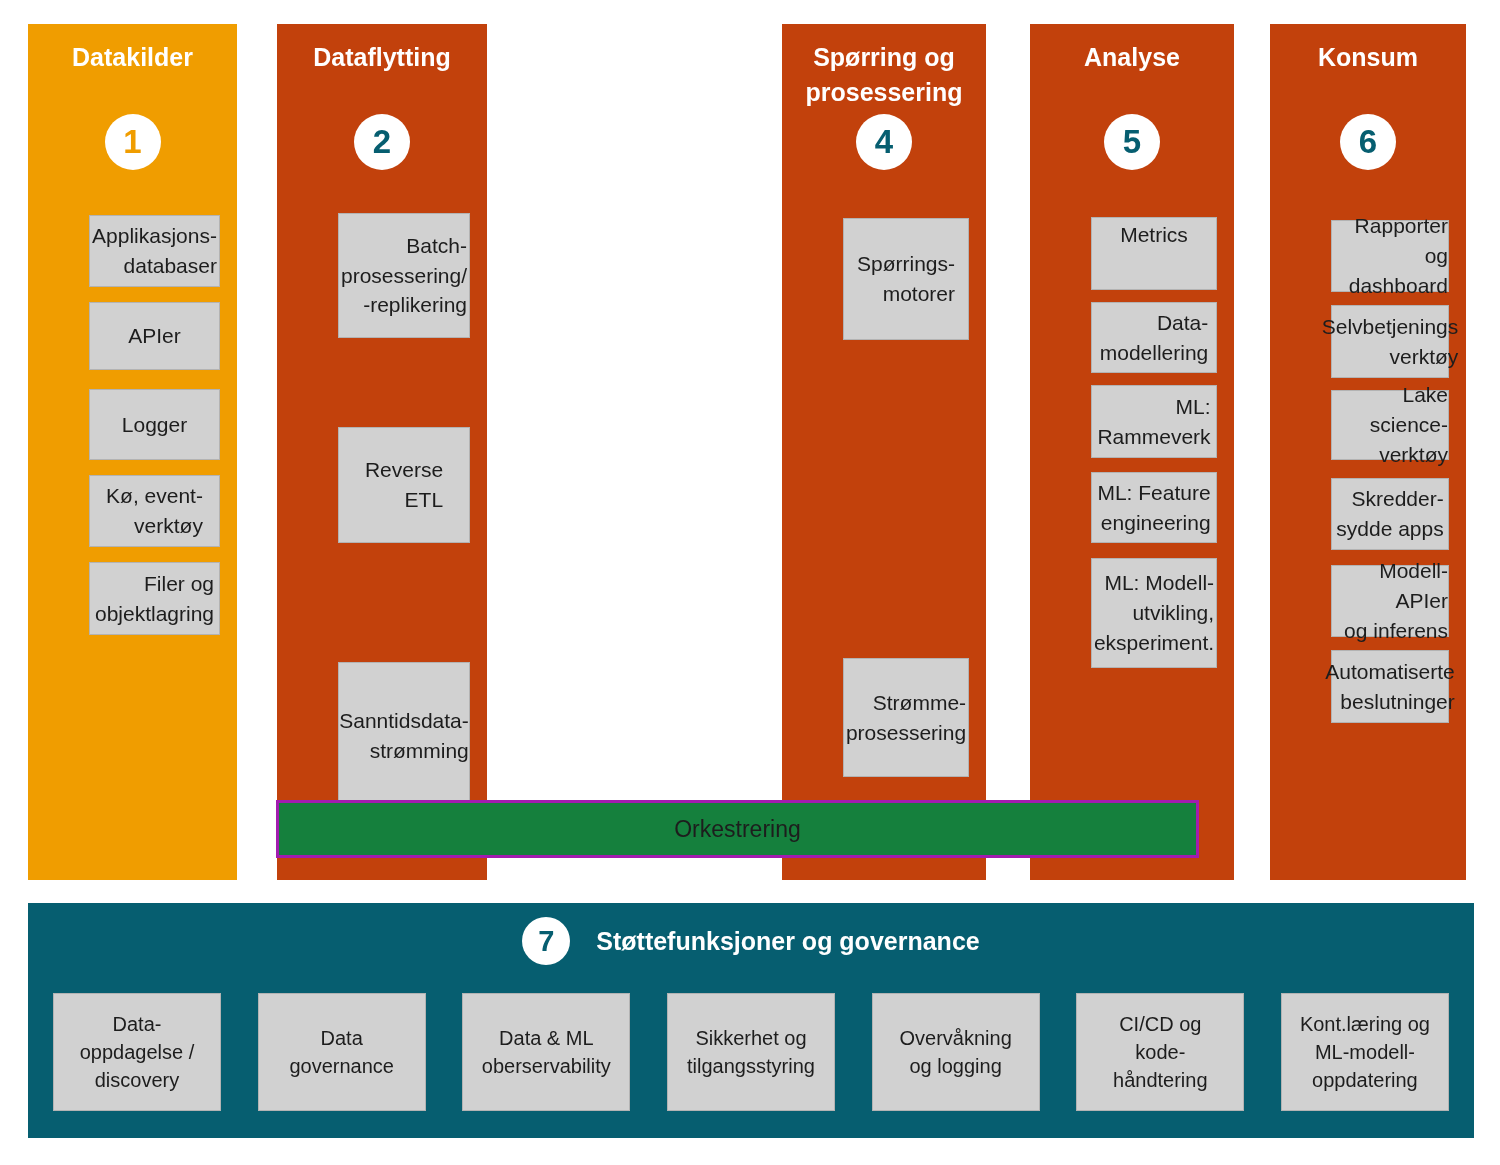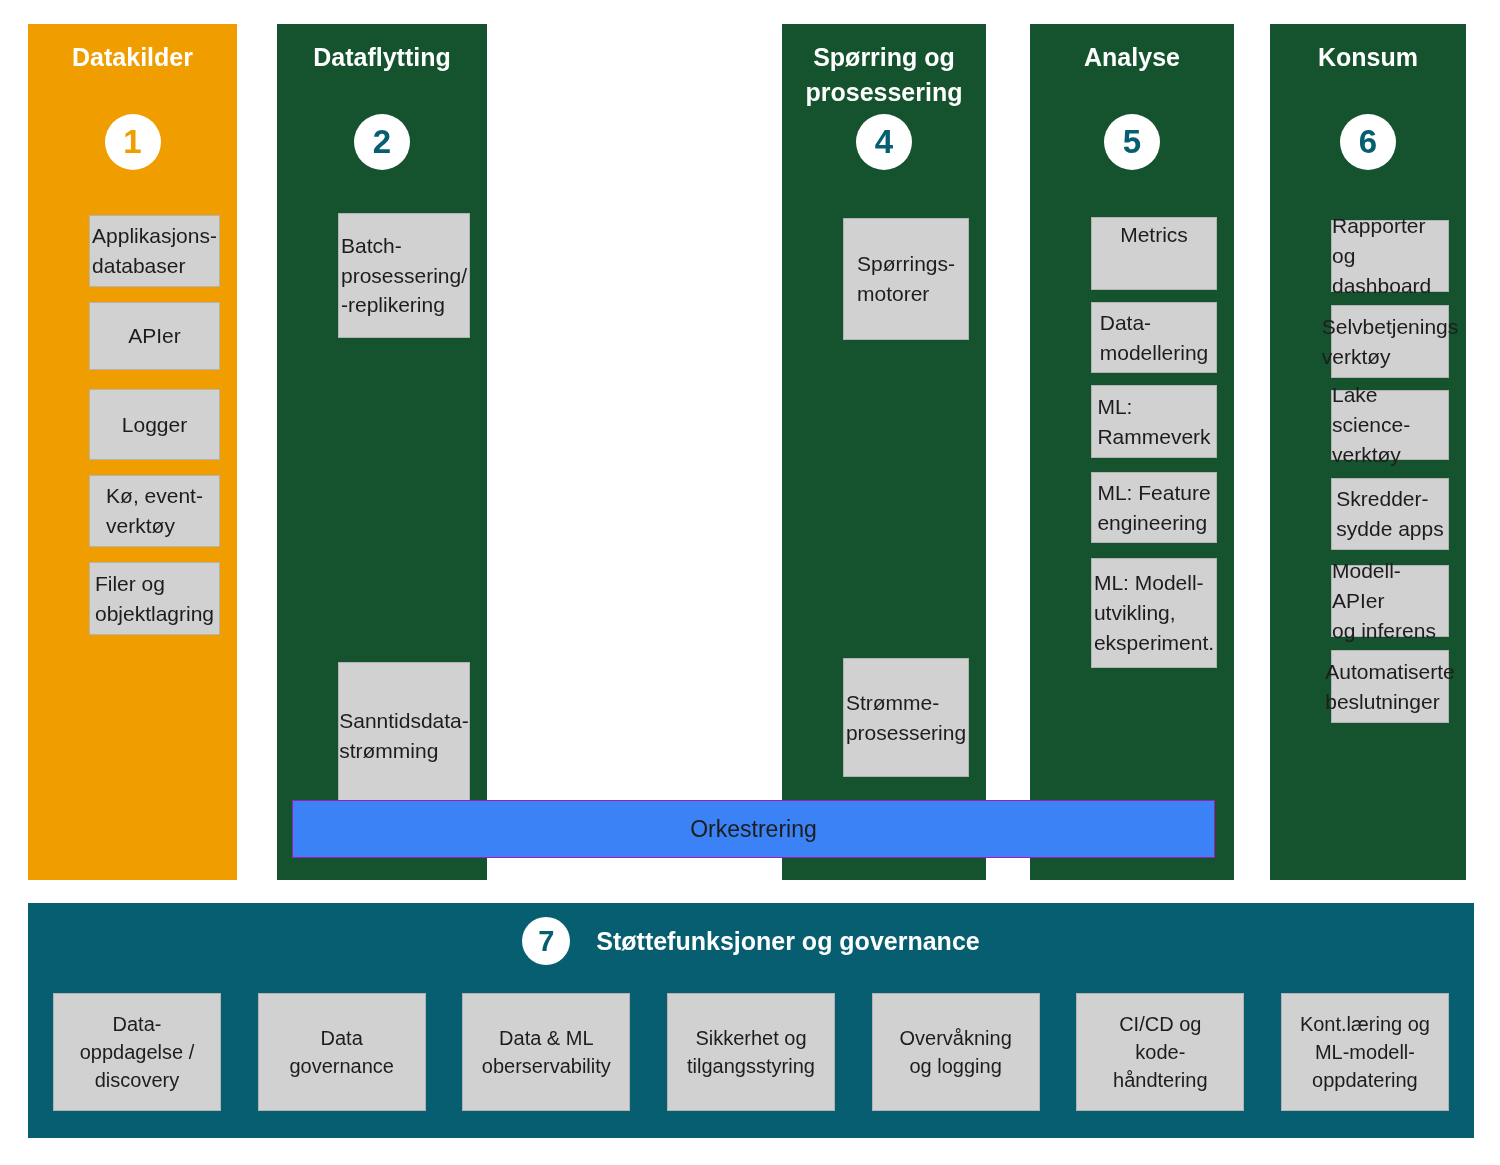--- a/index.html
+++ b/index.html
@@ -1,42 +1,42 @@
 <!DOCTYPE html>
 <html><head>
 <meta charset="utf-8">
 <style>
   html,body{margin:0;padding:0;background:#ffffff;}
   #canvas{
     position:relative;width:1500px;height:1165px;background:#ffffff;overflow:hidden;
     font-family:"Liberation Sans","DejaVu Sans",sans-serif;
   }
-  .col{position:absolute;top:24px;height:856px;background:#14532d;}
+  .col{position:absolute;top:24px;height:856px;background:#c2410c;}
   .col.orange{background:#F09D00;}
   .col-title{
     position:absolute;top:16px;left:6px;right:6px;text-align:center;color:#ffffff;
     font-weight:bold;font-size:25px;line-height:35px;white-space:pre-line;
   }
   .badge{
     position:absolute;top:90px;left:50%;transform:translateX(-50%);
     width:56px;height:56px;border-radius:50%;background:#ffffff;
     display:flex;align-items:center;justify-content:center;
     font-weight:bold;font-size:33px;color:#065E70;
   }
   .col.orange .badge{color:#F09D00;}
   .box{
     position:absolute;left:17px;right:17px;background:#D1D1D1;border:1px solid #b3b3b3;
     color:#1d1d1d;font-size:21px;line-height:1.42;box-sizing:border-box;
-    display:flex;align-items:center;justify-content:center;text-align:left;white-space:pre-line;margin-left:44px;
+    display:flex;align-items:center;justify-content:center;text-align:right;white-space:pre-line;margin-left:44px;
   }
   .box.sm{font-size:19px;}
   .box.topalign{align-items:flex-start;padding-top:2px;}
   .orch{
-    position:absolute;left:292px;top:800px;width:923px;height:58px;
-    background:#3b82f6;border:1px solid #a21caf;box-sizing:border-box;
+    position:absolute;left:276px;top:800px;width:923px;height:58px;
+    background:#15803d;border:3px solid #a21caf;box-sizing:border-box;
     display:flex;align-items:center;justify-content:center;
     font-size:23px;color:#1d1d1d;
   }
   .gov{position:absolute;left:28px;top:903px;width:1446px;height:235px;background:#065E70;}
   .gov-header{
     position:absolute;top:14px;left:0;right:0;
     display:flex;align-items:center;justify-content:center;gap:26px;
     color:#ffffff;font-weight:bold;font-size:25px;
   }
   .gov-badge{
@@ -74,20 +74,22 @@
   </div>
 
   <div class="col" style="left:277px;width:210px;">
     <div class="col-title">Dataflytting</div>
     <div class="badge">
       <span>2</span>
     </div>
     <div class="box" style="top:189px;height:125px;">Batch-
 prosessering/
 -replikering</div>
+    <div class="box" style="top:403px;height:116px;">Reverse
+ETL</div>
     <div class="box" style="top:638px;height:148px;">Sanntidsdata-
 strømming</div>
   </div>
 
 
   <div class="col" style="left:782px;width:204px;">
     <div class="col-title">Spørring og
 prosessering</div>
     <div class="badge">
       <span>4</span>

